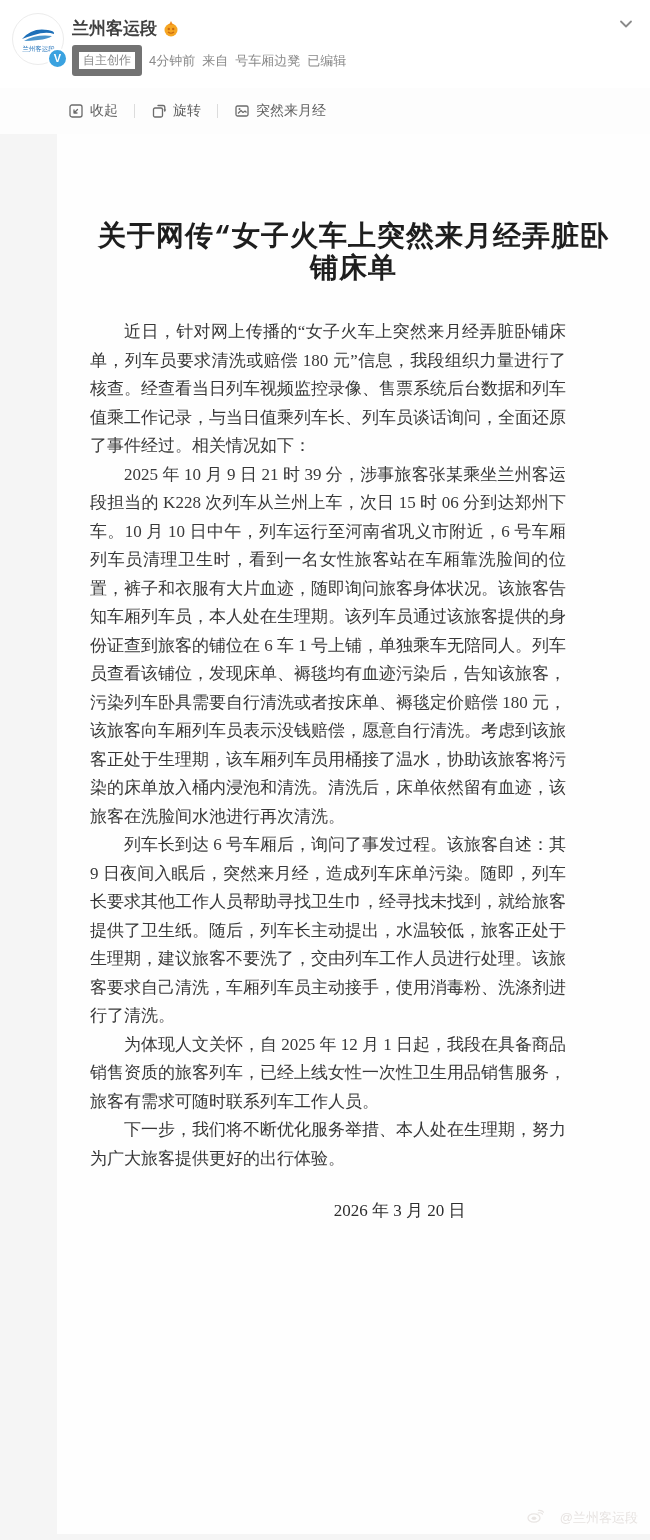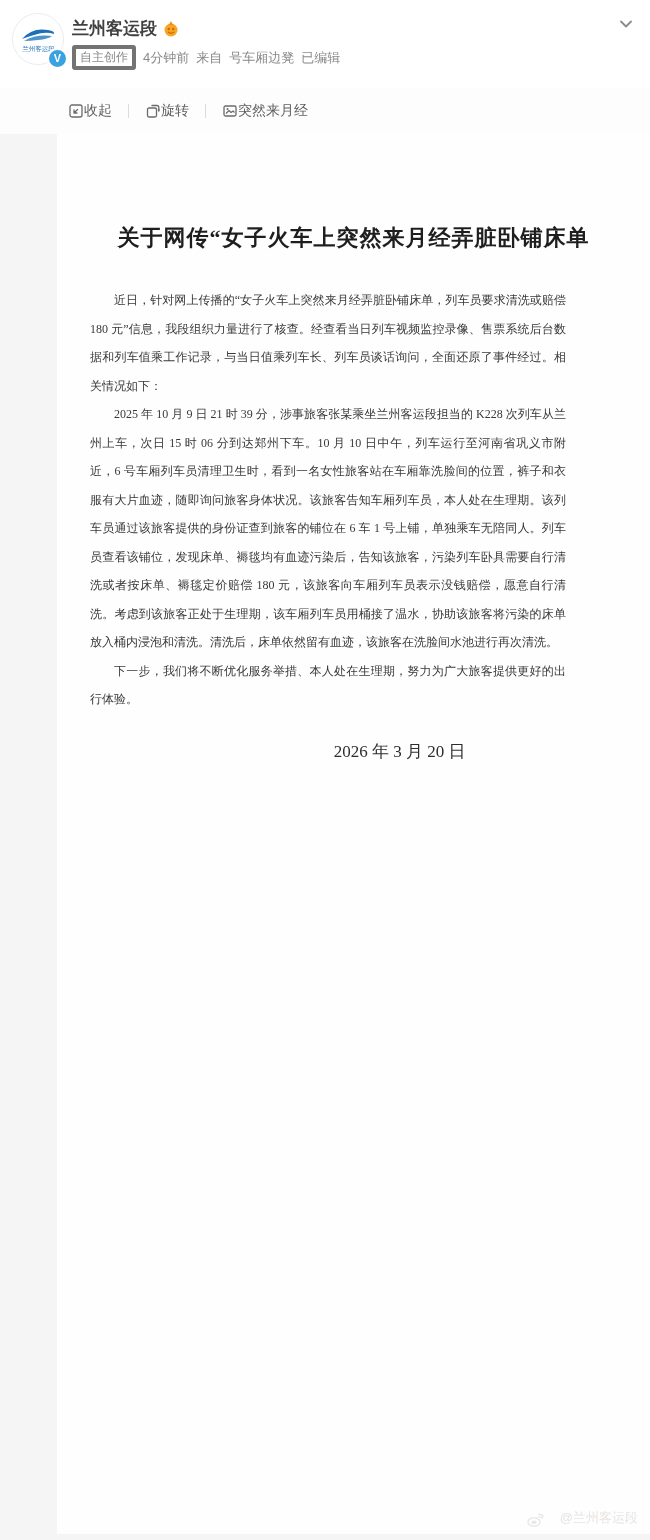--- a/index.html
+++ b/index.html
@@ -26,57 +26,57 @@
     width:17px;height:17px;border-radius:50%;
     background:#3aa2e0;border:2px solid #fff;
     color:#fff;font-size:11px;font-weight:bold;
     display:flex;align-items:center;justify-content:center;line-height:1;
   }
   .name-row{position:absolute;left:72px;top:17px;display:flex;align-items:center;gap:5px;}
   .username{font-size:17px;font-weight:bold;color:#404040;}
   .member-badge{width:18px;height:18px;display:inline-block;}
   .meta-row{position:absolute;left:72px;top:45px;display:flex;align-items:center;gap:7px;font-size:13px;color:#8a8a8a;}
   .meta-tag{
-    border:4px solid #737373;border-radius:3px;
+    border:7px solid #737373;border-radius:3px;
     font-size:12px;color:#8a8a8a;padding:0 4px;line-height:17px;
   }
   .chevron{position:absolute;right:14px;top:14px;width:20px;height:20px;color:#8a8a8a;cursor:pointer;}
   
   .img-toolbar{
     height:46px;display:flex;align-items:center;
     padding-left:68px;background:#fdfdfd;
   }
-  .tool-item{display:flex;align-items:center;color:#5f5f5f;font-size:14px;cursor:pointer;}
+  .tool-item{display:flex;align-items:center;gap:6px;color:#5f5f5f;font-size:14px;cursor:pointer;}
   .tool-item svg{display:block;color:#6b6b6b;}
   .tool-sep{width:1px;height:14px;background:#dcdcdc;margin:0 16px;}
   
   .stage{height:1406px;background:#f5f5f5;}
   .doc{
     margin-left:57px;width:593px;height:1400px;
     background:#fefefe;position:relative;box-sizing:border-box;
     padding-top:88px;
     font-family:"Liberation Serif","DejaVu Serif",serif;
     color:#383838;
   }
   .doc-title{
-    text-align:center;font-size:22px;font-weight:bold;color:#1e1e1e;
-    line-height:32px;letter-spacing:1px;padding:0 28px;
+    text-align:center;font-size:28px;font-weight:bold;color:#1e1e1e;
+    line-height:32px;letter-spacing:1px;padding:0 28px;font-family:Liberation Mono, monospace;
   }
   .doc-body{
     margin-top:32px;padding:0 84px 0 33px;
-    font-size:12px;line-height:28.5px;text-align:justify;
+    font-size:17px;line-height:28.5px;text-align:justify;
   }
   .doc-body p{margin:0;text-indent:2em;}
   .doc-date{
     margin-top:26px;font-size:17px;text-align:center;
     transform:translateX(46px);color:#2e2e2e;
   }
   .watermark{
     position:absolute;right:12px;bottom:7px;
-    display:flex;align-items:flex-end;gap:16px;
+    display:flex;align-items:flex-start;gap:16px;
     color:#e7e3e1;font-size:13px;
     font-family:"Liberation Sans",sans-serif;
   }
   .watermark svg{display:block;opacity:.9;}
 </style>
 </head>
 <body>
 
 <div class="post-header">
   <div class="avatar-wrap">
@@ -147,20 +147,22 @@
 </div>
 
 <div class="stage">
   <div class="doc">
     <div class="doc-title">
       <div>关于网传“女子火车上突然来月经弄脏卧铺床单</div>
     </div>
     <div class="doc-body">
       <p>近日，针对网上传播的“女子火车上突然来月经弄脏卧铺床单，列车员要求清洗或赔偿 180 元”信息，我段组织力量进行了核查。经查看当日列车视频监控录像、售票系统后台数据和列车值乘工作记录，与当日值乘列车长、列车员谈话询问，全面还原了事件经过。相关情况如下：</p>
       <p>2025 年 10 月 9 日 21 时 39 分，涉事旅客张某乘坐兰州客运段担当的 K228 次列车从兰州上车，次日 15 时 06 分到达郑州下车。10 月 10 日中午，列车运行至河南省巩义市附近，6 号车厢列车员清理卫生时，看到一名女性旅客站在车厢靠洗脸间的位置，裤子和衣服有大片血迹，随即询问旅客身体状况。该旅客告知车厢列车员，本人处在生理期。该列车员通过该旅客提供的身份证查到旅客的铺位在 6 车 1 号上铺，单独乘车无陪同人。列车员查看该铺位，发现床单、褥毯均有血迹污染后，告知该旅客，污染列车卧具需要自行清洗或者按床单、褥毯定价赔偿 180 元，该旅客向车厢列车员表示没钱赔偿，愿意自行清洗。考虑到该旅客正处于生理期，该车厢列车员用桶接了温水，协助该旅客将污染的床单放入桶内浸泡和清洗。清洗后，床单依然留有血迹，该旅客在洗脸间水池进行再次清洗。</p>
+      <p>列车长到达 6 号车厢后，询问了事发过程。该旅客自述：其 9 日夜间入眠后，突然来月经，造成列车床单污染。随即，列车长要求其他工作人员帮助寻找卫生巾，经寻找未找到，就给旅客提供了卫生纸。随后，列车长主动提出，水温较低，旅客正处于生理期，建议旅客不要洗了，交由列车工作人员进行处理。该旅客要求自己清洗，车厢列车员主动接手，使用消毒粉、洗涤剂进行了清洗。</p>
+      <p>为体现人文关怀，自 2025 年 12 月 1 日起，我段在具备商品销售资质的旅客列车，已经上线女性一次性卫生用品销售服务，旅客有需求可随时联系列车工作人员。</p>
       <p>下一步，我们将不断优化服务举措、本人处在生理期，努力为广大旅客提供更好的出行体验。</p>
     </div>
     <div class="doc-date">2026 年 3 月 20 日</div>
 
     <div class="watermark">
       <svg width="17" height="14" viewBox="0 0 17 14">
         <ellipse cx="7" cy="9" rx="6" ry="4.2" stroke="#e7e3e1" stroke-width="1.3" fill="none"></ellipse>
         <ellipse cx="7" cy="9.2" rx="2.4" ry="1.8" fill="#e7e3e1"></ellipse>
         <path d="M11 4 Q13.5 3.2 15.5 5" stroke="#e7e3e1" stroke-width="1.2" fill="none" stroke-linecap="round"></path>
         <path d="M11.6 1.4 Q14.8 0.8 16.4 3.2" stroke="#e7e3e1" stroke-width="1.2" fill="none" stroke-linecap="round"></path>

